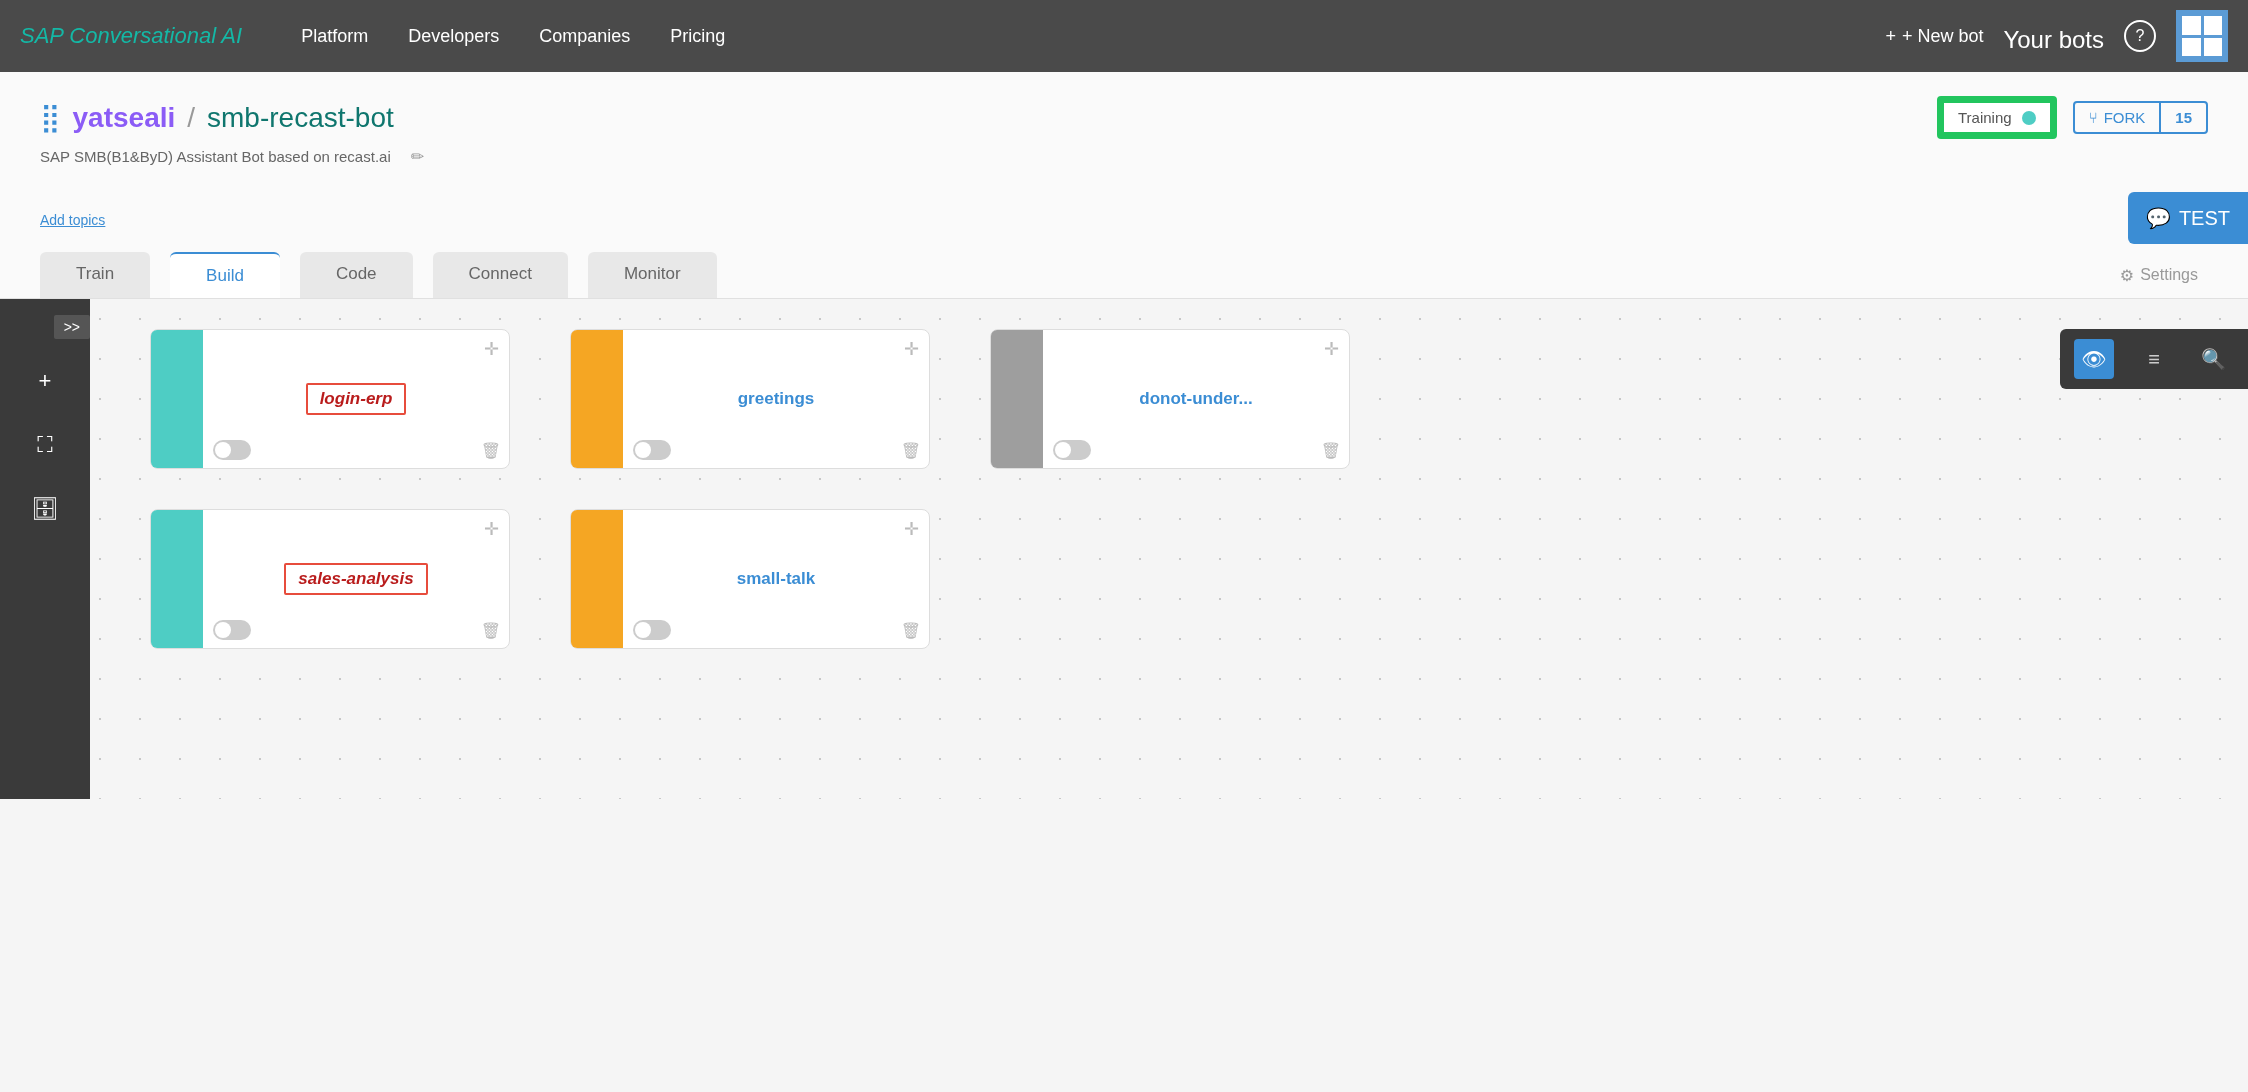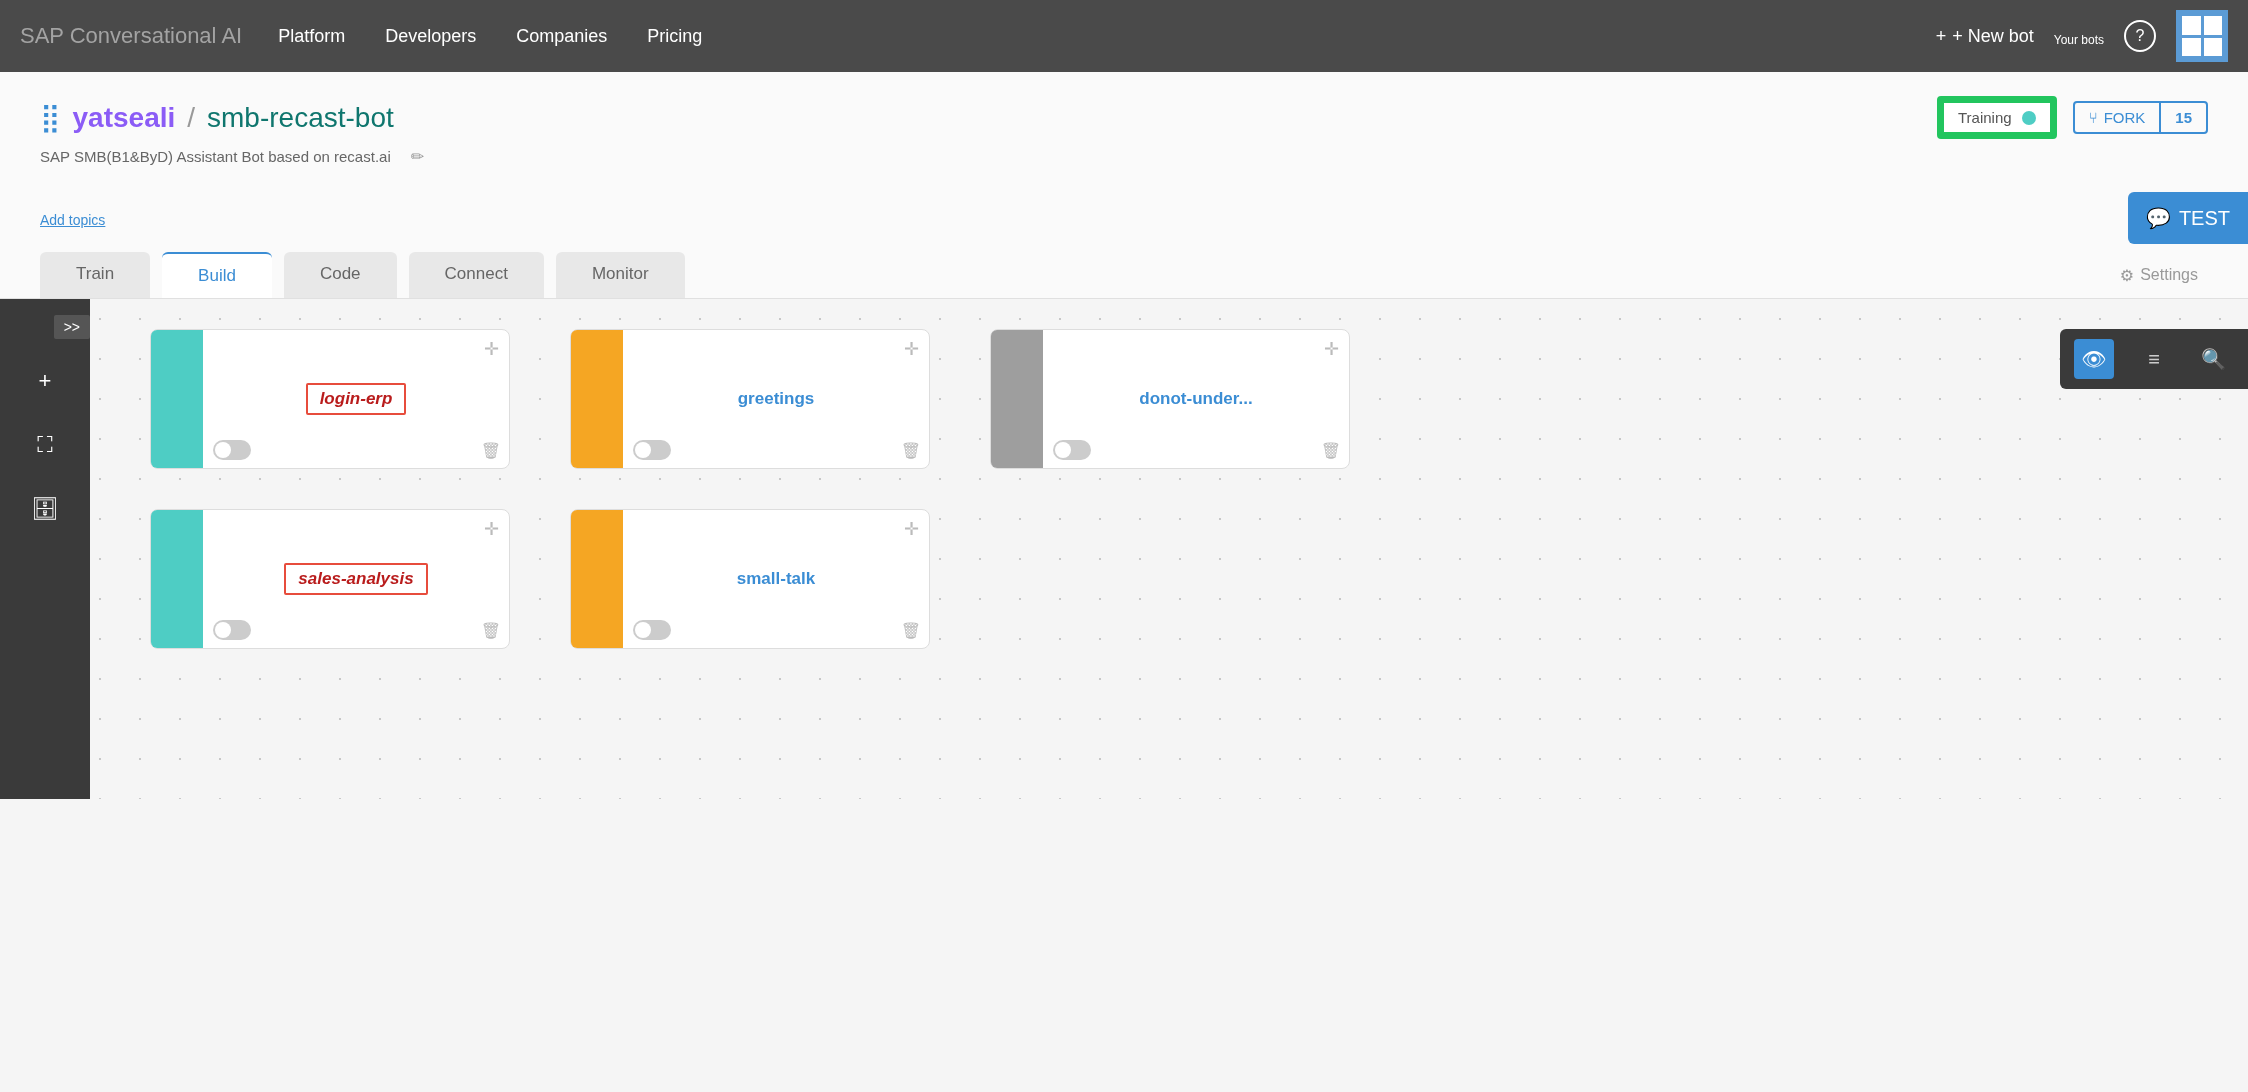--- a/index.html
+++ b/index.html
@@ -10,23 +10,24 @@
       background: #4a4a4a;
       height: 72px;
       display: flex;
       align-items: center;
       padding: 0 20px;
       color: #fff;
     }
     .nav-brand {
       font-size: 22px;
       font-weight: 300;
-      color: #a3a3a3;
-      margin-right: 36px;
+      color: #14b8a6;
+      margin-right: 59px;
       white-space: nowrap;
+      font-style: italic;
     }
     .nav-links {
       display: flex;
       align-items: center;
       gap: 40px;
       flex: 1;
       text-align: right;
     }
     .nav-link {
       color: #fff;
@@ -43,21 +44,21 @@
     .nav-new-bot {
       display: flex;
       align-items: center;
       gap: 6px;
       color: #fff;
       font-size: 18px;
       cursor: pointer;
     }
     .nav-your-bots {
       color: #fff;
-      font-size: 12px;
+      font-size: 24px;
       cursor: pointer;
       margin-top: 8px;
     }
     .nav-help {
       width: 32px; height: 32px;
       border-radius: 50%;
       border: 2px solid #fff;
       display: flex; align-items: center; justify-content: center;
       color: #fff; font-size: 16px; cursor: pointer;
     }
@@ -177,21 +178,21 @@
 
     
     .tabs-row {
       display: flex;
       align-items: center;
       justify-content: space-between;
       padding-top: 8px;
     }
     .tabs {
       display: flex;
-      gap: 8px;
+      gap: 16px;
     }
     .tab {
       padding: 12px 36px;
       font-size: 17px;
       cursor: pointer;
       color: #666;
       background: #e8e8e8;
       border-radius: 6px 6px 0 0;
       margin-right: 4px;
     }

